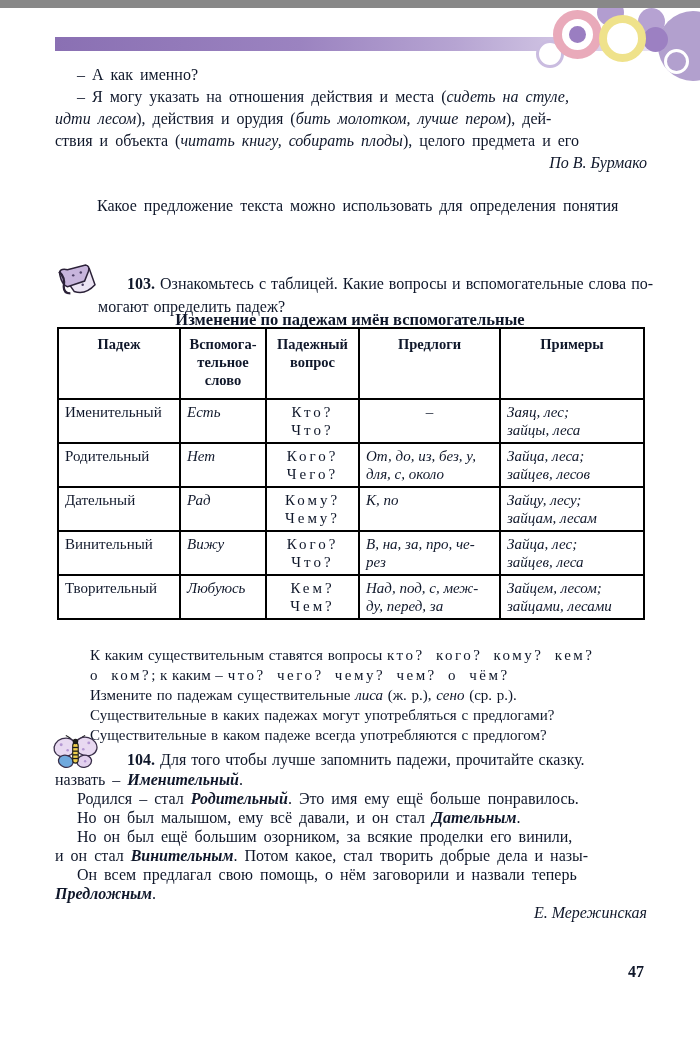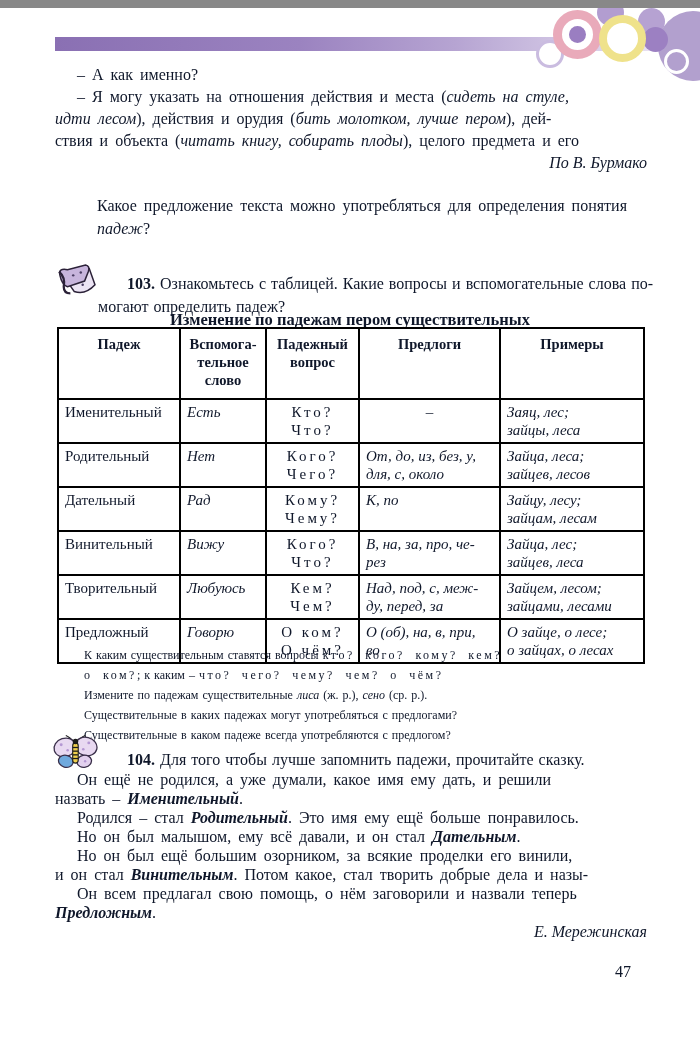--- a/index.html
+++ b/index.html
@@ -29,21 +29,21 @@
   .seg-bi{font-weight:bold;font-style:italic;}
   .seg-sp{letter-spacing:2.5px;word-spacing:5px;}
 
   .dialog{left:55px;top:56px;width:592px;font-size:16px;line-height:22px;}
   .dialog .para .line{word-spacing:3px;}
   .para .line.first{text-indent:22px;}
   .attribution{text-align:right;font-style:italic;}
 
   .qblock .line.first{text-indent:0;}
   .questions-pre{left:97px;top:186px;width:560px;font-size:16px;line-height:23px;word-spacing:3px;}
-  .questions-post{left:84px;top:637px;width:565px;font-size:12px;line-height:20px;word-spacing:1px;}
+  .questions-post{left:90px;top:637px;width:565px;font-size:15px;line-height:20px;word-spacing:1px;}
 
   .exercise{font-size:16px;line-height:23px;width:556px;word-spacing:1px;}
   .exercise .line.first{text-indent:29px;}
   .ex-103{left:98px;top:264px;}
   .ex-104{left:98px;top:740px;}
   .ex-icon{position:absolute;z-index:2;}
   .icon-103{left:56px;top:256px;}
   .icon-104{left:52px;top:726px;}
 
   .table-title{left:57px;top:302px;width:586px;text-align:center;font-weight:bold;font-size:16.5px;}
@@ -58,21 +58,21 @@
   .helper-col{font-style:italic;}
   .q-col{text-align:center;letter-spacing:3px;font-size:15px;}
   .prep-col{font-style:italic;font-size:14.5px;}
   .ex-col{font-style:italic;}
   .center{text-align:center;letter-spacing:0;}
 
   .tale{left:55px;top:762px;width:592px;font-size:16px;line-height:19px;}
   .tale .para .line{word-spacing:3px;}
   .tale .attribution{word-spacing:0;}
 
-  .page-number{left:615px;top:955px;width:42px;text-align:left;font-size:16px;}
+  .page-number{left:615px;top:955px;width:42px;text-align:center;font-size:16px;font-weight:bold;}
 </style>
 </head>
 <body>
 
 <div class="page">
 
   <div class="band"></div>
   <div class="circle c-white-ring-left"></div>
   <div class="circle c-lav-top"></div>
   <div class="circle c-pink-ring"></div>
@@ -89,40 +89,39 @@
       </div>
     <div class="para">
         <div class="line first"><span class="seg-n">– Я могу указать на отношения действия и места (</span><span class="seg-i">сидеть на стуле,</span></div>
         <div class="line"><span class="seg-i">идти лесом</span><span class="seg-n">), действия и орудия (</span><span class="seg-i">бить молотком, лучше пером</span><span class="seg-n">), дей-</span></div>
         <div class="line"><span class="seg-n">ствия и объекта (</span><span class="seg-i">читать книгу, собирать плоды</span><span class="seg-n">), целого предмета и его</span></div>
       </div>
     <div class="attribution">По В. Бурмако</div>
   </div>
 
   <div class="abs questions-pre rich qblock">
-      <div class="line"><span class="seg-n">Какое предложение текста можно употребляться для определения понятия</span></div>
-      <div class="line"><span class="seg-i">падеж</span><span class="seg-n">?</span></div>
+      <div class="line"><span class="seg-n">Какое предложение текста можно использовать для определения понятия</span></div>
     </div>
 
   <div class="ex-icon icon-103">
     <svg width="42" height="36" viewBox="0 0 44 38">
       <path d="M10 16 L35 5 L41 22 Q31 33 19 29 Z" fill="#ece4f4" stroke="#2b2138" stroke-width="1.6"></path>
       <path d="M4 12 Q2 4 12 6 L31 1 Q36 2 34 8 L30 18 L12 24 Q6 22 4 12 Z" fill="#c7b4dc" stroke="#2b2138" stroke-width="1.6"></path>
       <path d="M3 8 Q10 14 8 24 Q8 31 15 31" fill="none" stroke="#2b2138" stroke-width="2.4"></path>
       <circle cx="18" cy="12" r="1.3" fill="#4a3d63"></circle>
       <circle cx="26" cy="9" r="1.3" fill="#4a3d63"></circle>
       <circle cx="28" cy="22" r="1.3" fill="#4a3d63"></circle>
     </svg>
   </div>
   <div class="abs exercise ex-103 rich">
       <div class="line first"><span class="seg-b">103. </span><span class="seg-n">Ознакомьтесь с таблицей. Какие вопросы и вспомогательные слова по-</span></div>
       <div class="line"><span class="seg-n">могают определить падеж?</span></div>
     </div>
 
-  <div class="abs table-title">Изменение по падежам пером существительных</div>
+  <div class="abs table-title">Изменение по падежам имён вспомогательные</div>
 
   <div class="abs tbl-wrap">
     <table class="decl">
       <colgroup>
         <col style="width:122px">
           <col style="width:86px">
           <col style="width:93px">
           <col style="width:141px">
           <col style="width:144px">
       </colgroup>
@@ -161,27 +160,20 @@
         <td class="q-col">Кого?<br>Что?</td>
         <td class="prep-col">В, на, за, про, че-<br>рез</td>
         <td class="ex-col">Зайца, лес;<br>зайцев, леса</td>
       </tr>
       <tr>
         <td class="case-col">Творительный</td>
         <td class="helper-col">Любуюсь</td>
         <td class="q-col">Кем?<br>Чем?</td>
         <td class="prep-col">Над, под, с, меж-<br>ду, перед, за</td>
         <td class="ex-col">Зайцем, лесом;<br>зайцами, лесами</td>
-      </tr>
-      <tr>
-        <td class="case-col">Предложный</td>
-        <td class="helper-col">Говорю</td>
-        <td class="q-col">О ком?<br>О чём?</td>
-        <td class="prep-col">О (об), на, в, при,<br>во</td>
-        <td class="ex-col">О зайце, о лесе;<br>о зайцах, о лесах</td>
       </tr>
     </tbody>
       </table>
   </div>
 
   <div class="abs questions-post rich qblock">
       <div class="line first"><span class="seg-n">К каким существительным ставятся вопросы </span><span class="seg-sp">кто? кого? кому? кем?</span></div>
       <div class="line"><span class="seg-sp">о ком?</span><span class="seg-n">; к каким – </span><span class="seg-sp">что? чего? чему? чем? о чём?</span></div>
       <div class="line"><span class="seg-n">Измените по падежам существительные </span><span class="seg-i">лиса</span><span class="seg-n"> (ж. р.), </span><span class="seg-i">сено</span><span class="seg-n"> (ср. р.).</span></div>
       <div class="line"><span class="seg-n">Существительные в каких падежах могут употребляться с предлогами?</span></div>
@@ -208,21 +200,20 @@
       <line x1="22.5" y1="26" x2="28.5" y2="26" stroke="#1c1c1c" stroke-width="1.4"></line>
       <circle cx="25.5" cy="7.5" r="3" fill="#1c1c1c"></circle>
     </svg>
   </div>
   <div class="abs exercise ex-104 rich">
       <div class="line first"><span class="seg-b">104. </span><span class="seg-n">Для того чтобы лучше запомнить падежи, прочитайте сказку.</span></div>
     </div>
 
   <div class="abs tale rich">
     <div class="para">
-        <div class="line first"><span class="seg-n">Он ещё не родился, а уже думали, какое имя ему дать, и решили</span></div>
         <div class="line"><span class="seg-n">назвать – </span><span class="seg-bi">Именительный</span><span class="seg-n">.</span></div>
       </div>
     <div class="para">
         <div class="line first"><span class="seg-n">Родился – стал </span><span class="seg-bi">Родительный</span><span class="seg-n">. Это имя ему ещё больше понравилось.</span></div>
       </div>
     <div class="para">
         <div class="line first"><span class="seg-n">Но он был малышом, ему всё давали, и он стал </span><span class="seg-bi">Дательным</span><span class="seg-n">.</span></div>
       </div>
     <div class="para">
         <div class="line first"><span class="seg-n">Но он был ещё большим озорником, за всякие проделки его винили,</span></div>

